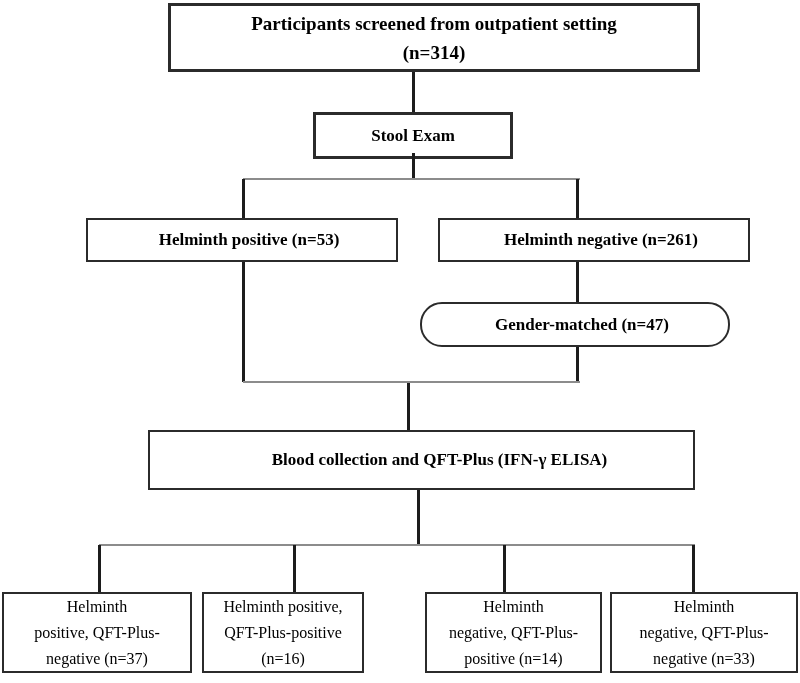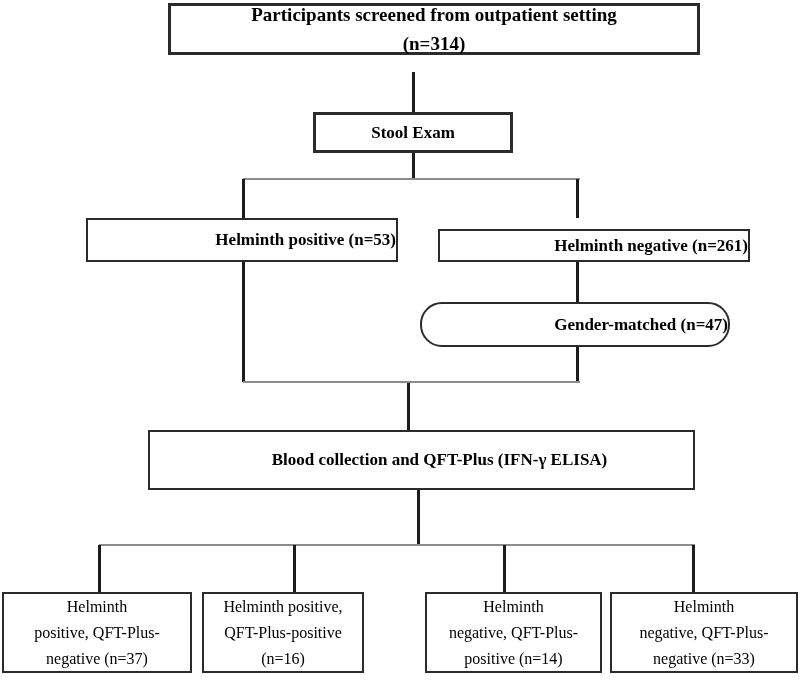--- a/index.html
+++ b/index.html
@@ -21,31 +21,31 @@
     align-items: center;
     justify-content: center;
   }
   .box .label {
     white-space: pre-line;
     text-align: center;
     width: 100%;
   }
   .bold { font-weight: bold; }
   .left-align { justify-content: flex-start; }
-  .left-align .label { text-align: right; padding-left: 14px; }
+  .left-align .label { text-align: center; padding-left: 14px; }
 
   
   .line-v { position: absolute; width: 3px; background: #1c1c1c; }
   .line-h { position: absolute; height: 2px; background: #8c8c8c; }
 
   
-  #box-screened   { left: 168px; top: 3px;   width: 532px; height: 52px; border-width: 3px; font-size: 19px; line-height: 29px; }
-  #box-stool      { left: 313px; top: 112px; width: 200px; height: 41px; border-width: 3px; font-size: 17px; }
+  #box-screened   { left: 168px; top: 3px;   width: 532px; height: 69px; border-width: 3px; font-size: 19px; line-height: 29px; }
+  #box-stool      { left: 313px; top: 112px; width: 200px; height: 47px; border-width: 3px; font-size: 17px; }
   #box-hpos       { left: 86px;  top: 218px; width: 312px; height: 44px; font-size: 17px; }
-  #box-hneg       { left: 438px; top: 218px; width: 312px; height: 33px; font-size: 17px; margin-top: 11px; }
+  #box-hneg       { left: 438px; top: 218px; width: 312px; height: 44px; font-size: 17px; }
   #box-gender     { left: 420px; top: 302px; width: 310px; height: 45px; font-size: 17px; border-radius: 22px; }
   #box-blood      { left: 148px; top: 430px; width: 547px; height: 60px; font-size: 17px; padding-left: 36px; }
   #box-out1       { left: 2px;   top: 592px; width: 190px; height: 81px; font-size: 16px; line-height: 26px; }
   #box-out2       { left: 202px; top: 592px; width: 162px; height: 81px; font-size: 16px; line-height: 26px; }
   #box-out3       { left: 425px; top: 592px; width: 177px; height: 81px; font-size: 16px; line-height: 26px; }
   #box-out4       { left: 610px; top: 592px; width: 188px; height: 81px; font-size: 16px; line-height: 26px; }
 
   
   #v-screened-stool { left: 412px; top: 72px;  height: 40px; }
   #v-stool-split    { left: 412px; top: 153px; height: 26px; }

